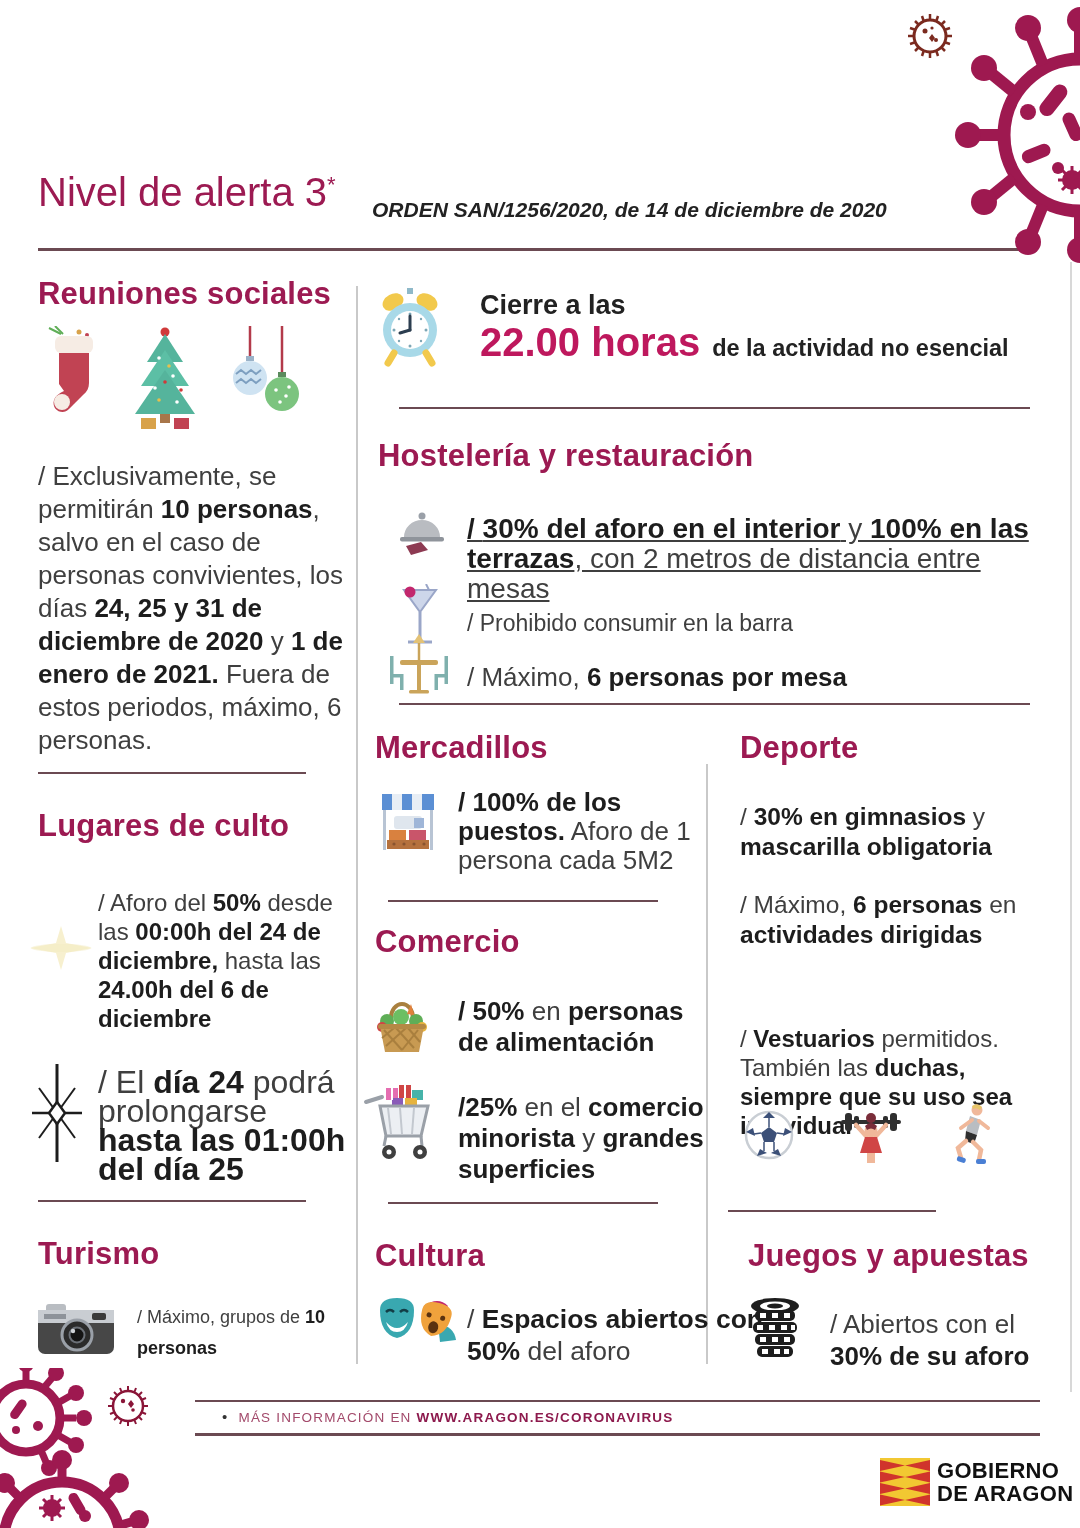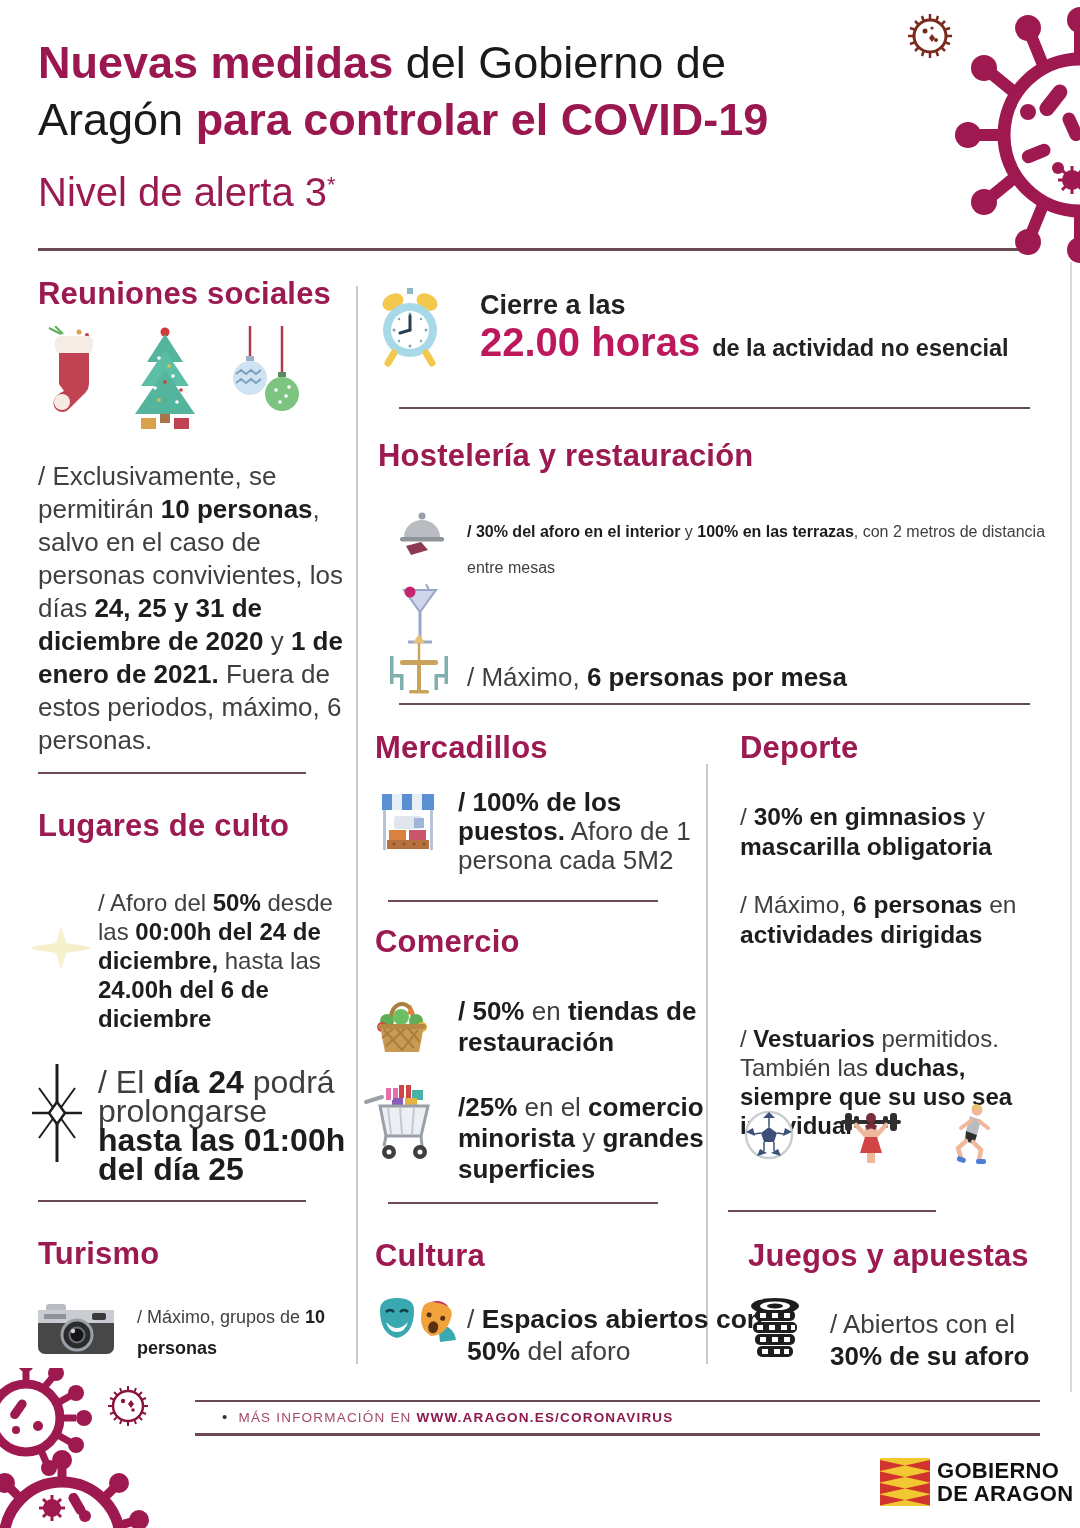--- a/index.html
+++ b/index.html
@@ -39,21 +39,21 @@
   
   #clock-icon{left:380px;top:282px;}
   #closure-lead{left:480px;top:290px;font-size:27px;font-weight:700;color:#222;}
   #closure-row{left:480px;top:320px;display:flex;align-items:baseline;gap:12px;white-space:nowrap;}
   #closure-time{font-size:40px;font-weight:700;color:#be185d;}
   #closure-detail{font-size:23.5px;font-weight:700;color:#222;}
   #rule-mid{left:399px;top:407px;width:631px;}
   
   #hosteleria-title{left:378px;top:438px;}
   #host-icon-0{left:398px;top:506px;}
-  #host-text-0{left:467px;top:514px;width:585px;font-size:16px;line-height:36px;}
+  #host-text-0{left:467px;top:514px;width:585px;font-size:28px;line-height:30px;text-decoration:underline;}
   #host-icon-1{left:402px;top:584px;}
   #host-text-1{left:467px;top:610px;width:585px;font-size:23px;}
   #host-icon-2{left:388px;top:634px;}
   #host-text-2{left:467px;top:662px;width:585px;font-size:26px;}
   #rule-mid2{left:399px;top:703px;width:631px;}
   
   #mercadillos-title{left:375px;top:730px;}
   #merc-icon{left:380px;top:792px;}
   #merc-text{left:458px;top:788px;width:242px;font-size:26px;line-height:29px;}
   #rule-mid3{left:388px;top:900px;width:270px;}
@@ -87,25 +87,22 @@
   #footer-logo{left:880px;top:1458px;display:flex;align-items:center;gap:7px;}
   #logo-text{font-size:22px;font-weight:700;color:#111;line-height:23px;letter-spacing:.3px;}
   #virus-top-right{right:0;top:0;}
   #virus-bottom-left{left:0;top:1368px;}
 </style>
 </head>
 <body>
 
 <div class="page">
 
-  <div class="abs" id="title">
-    <div><span class="seg-hl">Nuevas medidas</span><span> del Gobierno de</span></div>
-    <div><span>Aragón </span><span class="seg-hl">para controlar el COVID-19</span></div>
-  </div>
   <div class="abs" id="alert"><span>Nivel de alerta 3</span><sup>*</sup></div>
+  <div class="abs" id="order-ref">ORDEN SAN/1256/2020, de 14 de diciembre de 2020</div>
   <div class="abs rule" id="header-rule"></div>
 
   <svg class="abs" id="virus-top-right" width="200" height="270" viewBox="0 0 200 270">
     <g stroke="#7b2a1f" fill="none">
       <circle cx="50" cy="36" r="16" stroke-width="3"></circle>
       <g stroke-width="2.5">
         <line x1="50" y1="14" x2="50" y2="20"></line>
           <line x1="50" y1="52" x2="50" y2="58"></line>
         <line x1="28" y1="36" x2="34" y2="36"></line>
           <line x1="66" y1="36" x2="72" y2="36"></line>
@@ -299,20 +296,21 @@
   </svg>
   <div class="abs body-text" id="host-text-0"><span class="seg-b">/ </span><span class="seg-b">30% del aforo en el interior</span><span> y </span><span class="seg-b">100% en las terrazas</span><span>, con 2 metros de distancia entre mesas</span></div>
 
   <svg class="abs" id="host-icon-1" width="36" height="74" viewBox="0 0 36 74">
     <line x1="24" y1="0" x2="30" y2="12" stroke="#9aa6c8" stroke-width="2"></line>
     <polygon points="2,6 34,6 18,28" fill="#cdd6ea" stroke="#9aa6c8" stroke-width="2"></polygon>
     <circle cx="8" cy="8" r="5.5" fill="#c2276d"></circle>
     <line x1="18" y1="28" x2="18" y2="56" stroke="#9aa6c8" stroke-width="3"></line>
     <line x1="6" y1="58" x2="30" y2="58" stroke="#9aa6c8" stroke-width="3"></line>
   </svg>
+  <div class="abs body-text" id="host-text-1"><span>/ Prohibido consumir en la barra</span></div>
 
   <svg class="abs" id="host-icon-2" width="62" height="66" viewBox="0 0 62 66">
     <polygon points="31,0 25,9 37,9" fill="#e3c276"></polygon>
     <line x1="31" y1="9" x2="31" y2="26" stroke="#caa45a" stroke-width="2.5"></line>
     <g fill="#7fb0ad">
       <rect x="2" y="22" width="3.5" height="28"></rect>
         <rect x="2" y="40" width="13" height="3.5"></rect>
         <rect x="12" y="40" width="3.5" height="16"></rect>
       <rect x="56.5" y="22" width="3.5" height="28"></rect>
         <rect x="47" y="40" width="13" height="3.5"></rect>
@@ -364,21 +362,21 @@
     <g stroke="#a97f3e" stroke-width="2">
         <line x1="10" y1="40" x2="28" y2="60"></line>
         <line x1="22" y1="38" x2="40" y2="58"></line>
         <line x1="34" y1="38" x2="46" y2="52"></line>
         <line x1="44" y1="40" x2="28" y2="60"></line>
         <line x1="32" y1="38" x2="12" y2="56"></line>
         <line x1="20" y1="38" x2="8" y2="48"></line>
       </g>
     <rect x="4" y="34" width="48" height="5" rx="2.5" fill="#b58945"></rect>
   </svg>
-  <div class="abs body-text" id="com-text-0"><span class="seg-b">/ </span><span class="seg-b">50%</span><span> en </span><span class="seg-b">tiendas de restauración</span></div>
+  <div class="abs body-text" id="com-text-0"><span class="seg-b">/ </span><span class="seg-b">50%</span><span> en </span><span class="seg-b">personas de alimentación</span></div>
 
   <svg class="abs" id="com-icon-1" width="80" height="84" viewBox="0 0 80 84">
     <line x1="4" y1="20" x2="20" y2="15" stroke="#9aa0a8" stroke-width="4" stroke-linecap="round"></line>
     <g>
       <rect x="24" y="6" width="12" height="12" fill="#e56db1"></rect>
         <rect x="37" y="3" width="12" height="13" fill="#d04545"></rect>
         <rect x="50" y="8" width="11" height="10" fill="#46b3a9"></rect>
       <rect x="30" y="16" width="11" height="10" fill="#8a5bb8"></rect>
         <rect x="43" y="16" width="12" height="10" fill="#e6b33e"></rect>
       <line x1="30" y1="6" x2="30" y2="18" stroke="#fff" stroke-width="2"></line>

